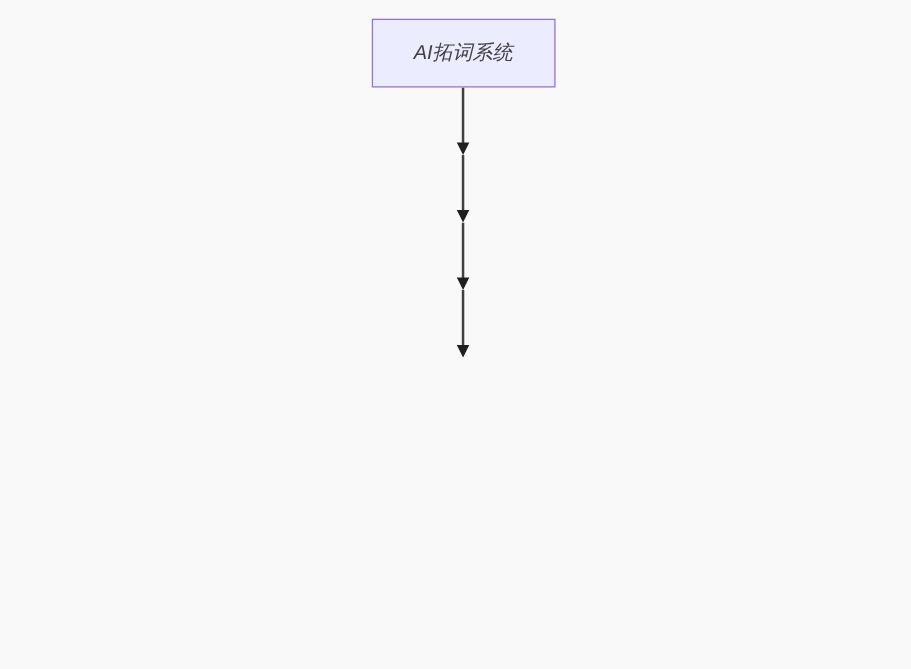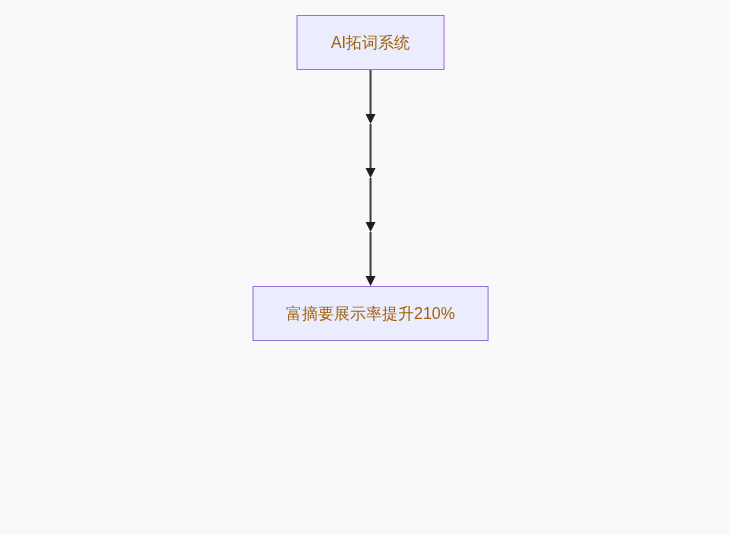--- a/index.html
+++ b/index.html
@@ -29,24 +29,25 @@
   }
   .flow-node {
     box-sizing: border-box;
     height: 55px;
     padding: 0 33px;
     display: flex;
     align-items: center;
     justify-content: center;
     background: #ECECFF;
     border: 1px solid #9370DB;
-    color: #a16207;
+    color: #404040;
     font-size: 16px;
     line-height: 1.2;
     white-space: nowrap;
+    font-style: italic;
   }
   .flow-edge {
     width: 14px;
     height: 54px;
     display: block;
     flex: 0 0 auto;
   }
 </style>
 </head>
 <body>
@@ -74,18 +75,15 @@
       <line x1="7" y1="0" x2="7" y2="45" stroke="#404040" stroke-width="2"></line>
       <polygon points="2,44 12,44 7,54" fill="#1f1f1f"></polygon>
     </svg>
 
 
     <svg class="flow-edge" viewBox="0 0 14 54" xmlns="http://www.w3.org/2000/svg">
       <line x1="7" y1="0" x2="7" y2="45" stroke="#404040" stroke-width="2"></line>
       <polygon points="2,44 12,44 7,54" fill="#1f1f1f"></polygon>
     </svg>
 
-    <div class="flow-node">
-      <span>富摘要展示率提升210%</span>
-    </div>
 
   </div>
 </div>
 
 </body></html>

